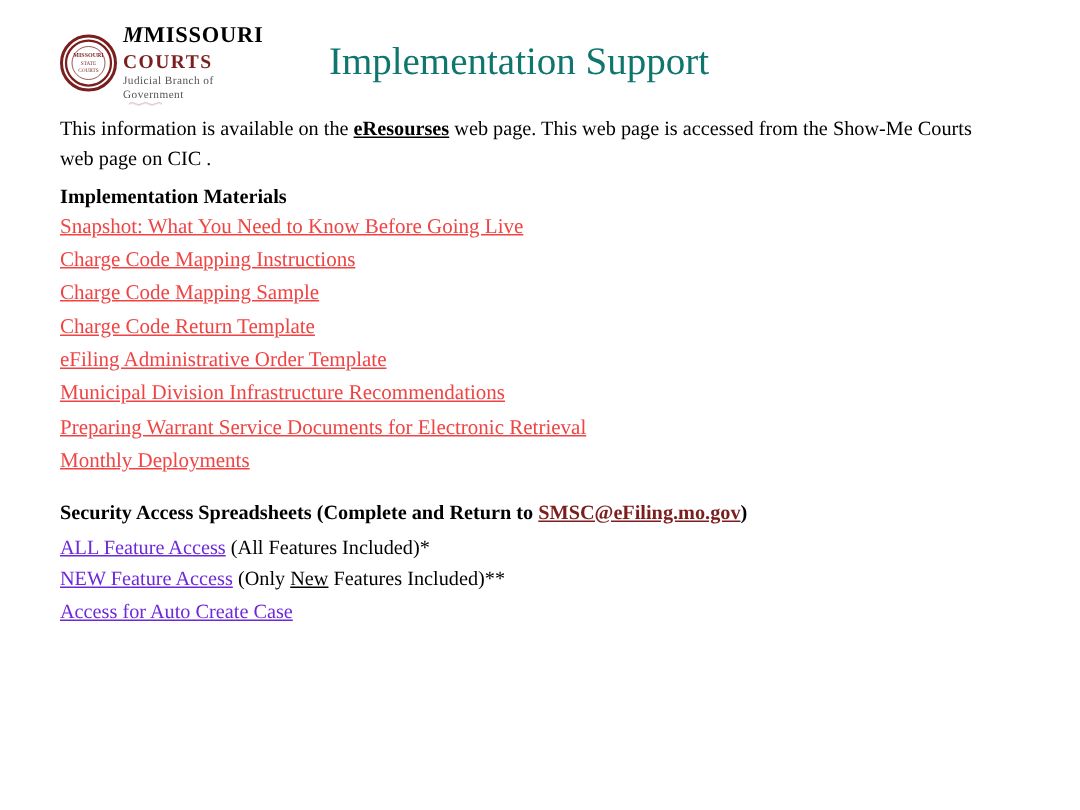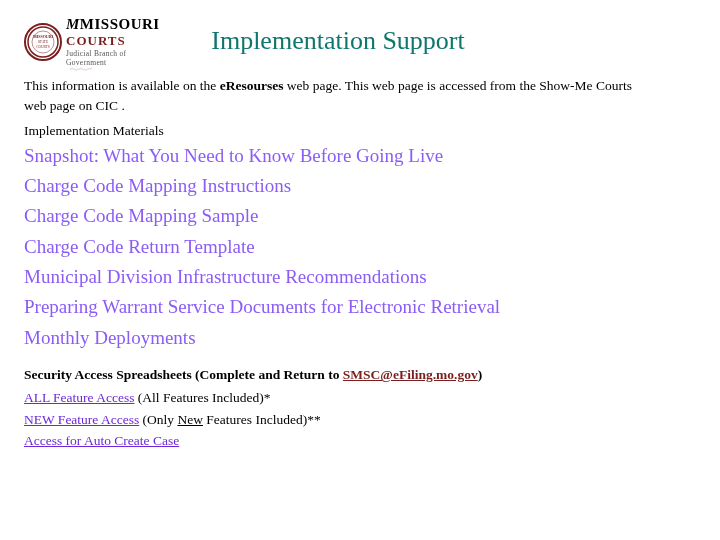--- a/index.html
+++ b/index.html
@@ -14,21 +14,21 @@
       background: #ffffff;
       font-family: 'Times New Roman', Times, serif;
       font-size: 14px;
       color: #000000;
       overflow: hidden;
     }
 
     .page-container {
       width: 692px;
       height: 540px;
-      padding: 16px 40px 16px 24px;
+      padding: 16px 40px 16px 40px;
       position: relative;
     }
 
     .header-area {
       display: flex;
       align-items: center;
       justify-content: center;
       margin-bottom: 8px;
       position: relative;
     }
@@ -108,30 +108,31 @@
     }
 
     .intro-text {
       font-size: 13.5px;
       color: #000;
       margin-bottom: 6px;
       line-height: 1.5;
     }
 
     .bold-label {
-      font-weight: normal;
+      font-weight: bold;
       font-size: 13.5px;
       margin-top: 6px;
       margin-bottom: 2px;
     }
 
     .link-item {
       display: block;
-      color: #8b5cf6;
-      font-size: 19px;
+      color: #ef4444;
+      text-decoration: underline;
+      font-size: 14px;
       line-height: 1.6;
       cursor: pointer;
     }
 
     .section-gap {
       margin-top: 14px;
     }
 
     .security-heading {
       font-size: 13.5px;
@@ -196,29 +197,30 @@
           <path d="M5,9 Q15,2 25,9 Q35,16 45,9 Q55,2 65,9 Q75,16 85,9 Q95,2 105,9" fill="none" stroke="#7a1e1e" stroke-width="1" opacity="0.7"></path>
           <path d="M5,12 Q15,5 25,12 Q35,19 45,12 Q55,5 65,12 Q75,19 85,12 Q95,5 105,12" fill="none" stroke="#7a1e1e" stroke-width="0.8" opacity="0.5"></path>
         </svg>
       </div>
     </div>
 
     <h1 class="page-title">Implementation Support</h1>
   </div>
 
   <p class="intro-text">
-    <span>This information is available on the </span><span style="font-weight:bold; ">eResourses</span><span> web page.  This web page is accessed from the Show-Me Courts web page on CIC .</span>
+    <span>This information is available on the </span><span style="font-weight:bold; text-decoration:underline;">eResourses</span><span> web page.  This web page is accessed from the Show-Me Courts web page on CIC .</span>
   </p>
 
   <div>
     <p class="bold-label">Implementation Materials</p>
     <a class="link-item">Snapshot: What You Need to Know Before Going Live</a>
     <a class="link-item">Charge Code Mapping Instructions</a>
     <a class="link-item">Charge Code Mapping Sample</a>
     <a class="link-item">Charge Code Return Template</a>
+    <a class="link-item">eFiling Administrative Order Template</a>
     <a class="link-item">Municipal Division Infrastructure Recommendations</a>
     <a class="link-item">Preparing Warrant Service Documents for Electronic Retrieval</a>
     <a class="link-item">Monthly Deployments</a>
   </div>
 
   <div class="section-gap">
     <p class="security-heading">
       <span>Security Access Spreadsheets (Complete and Return to </span><a class="email-link">SMSC@eFiling.mo.gov</a><span>)</span>
     </p>
     <p class="feature-line">

